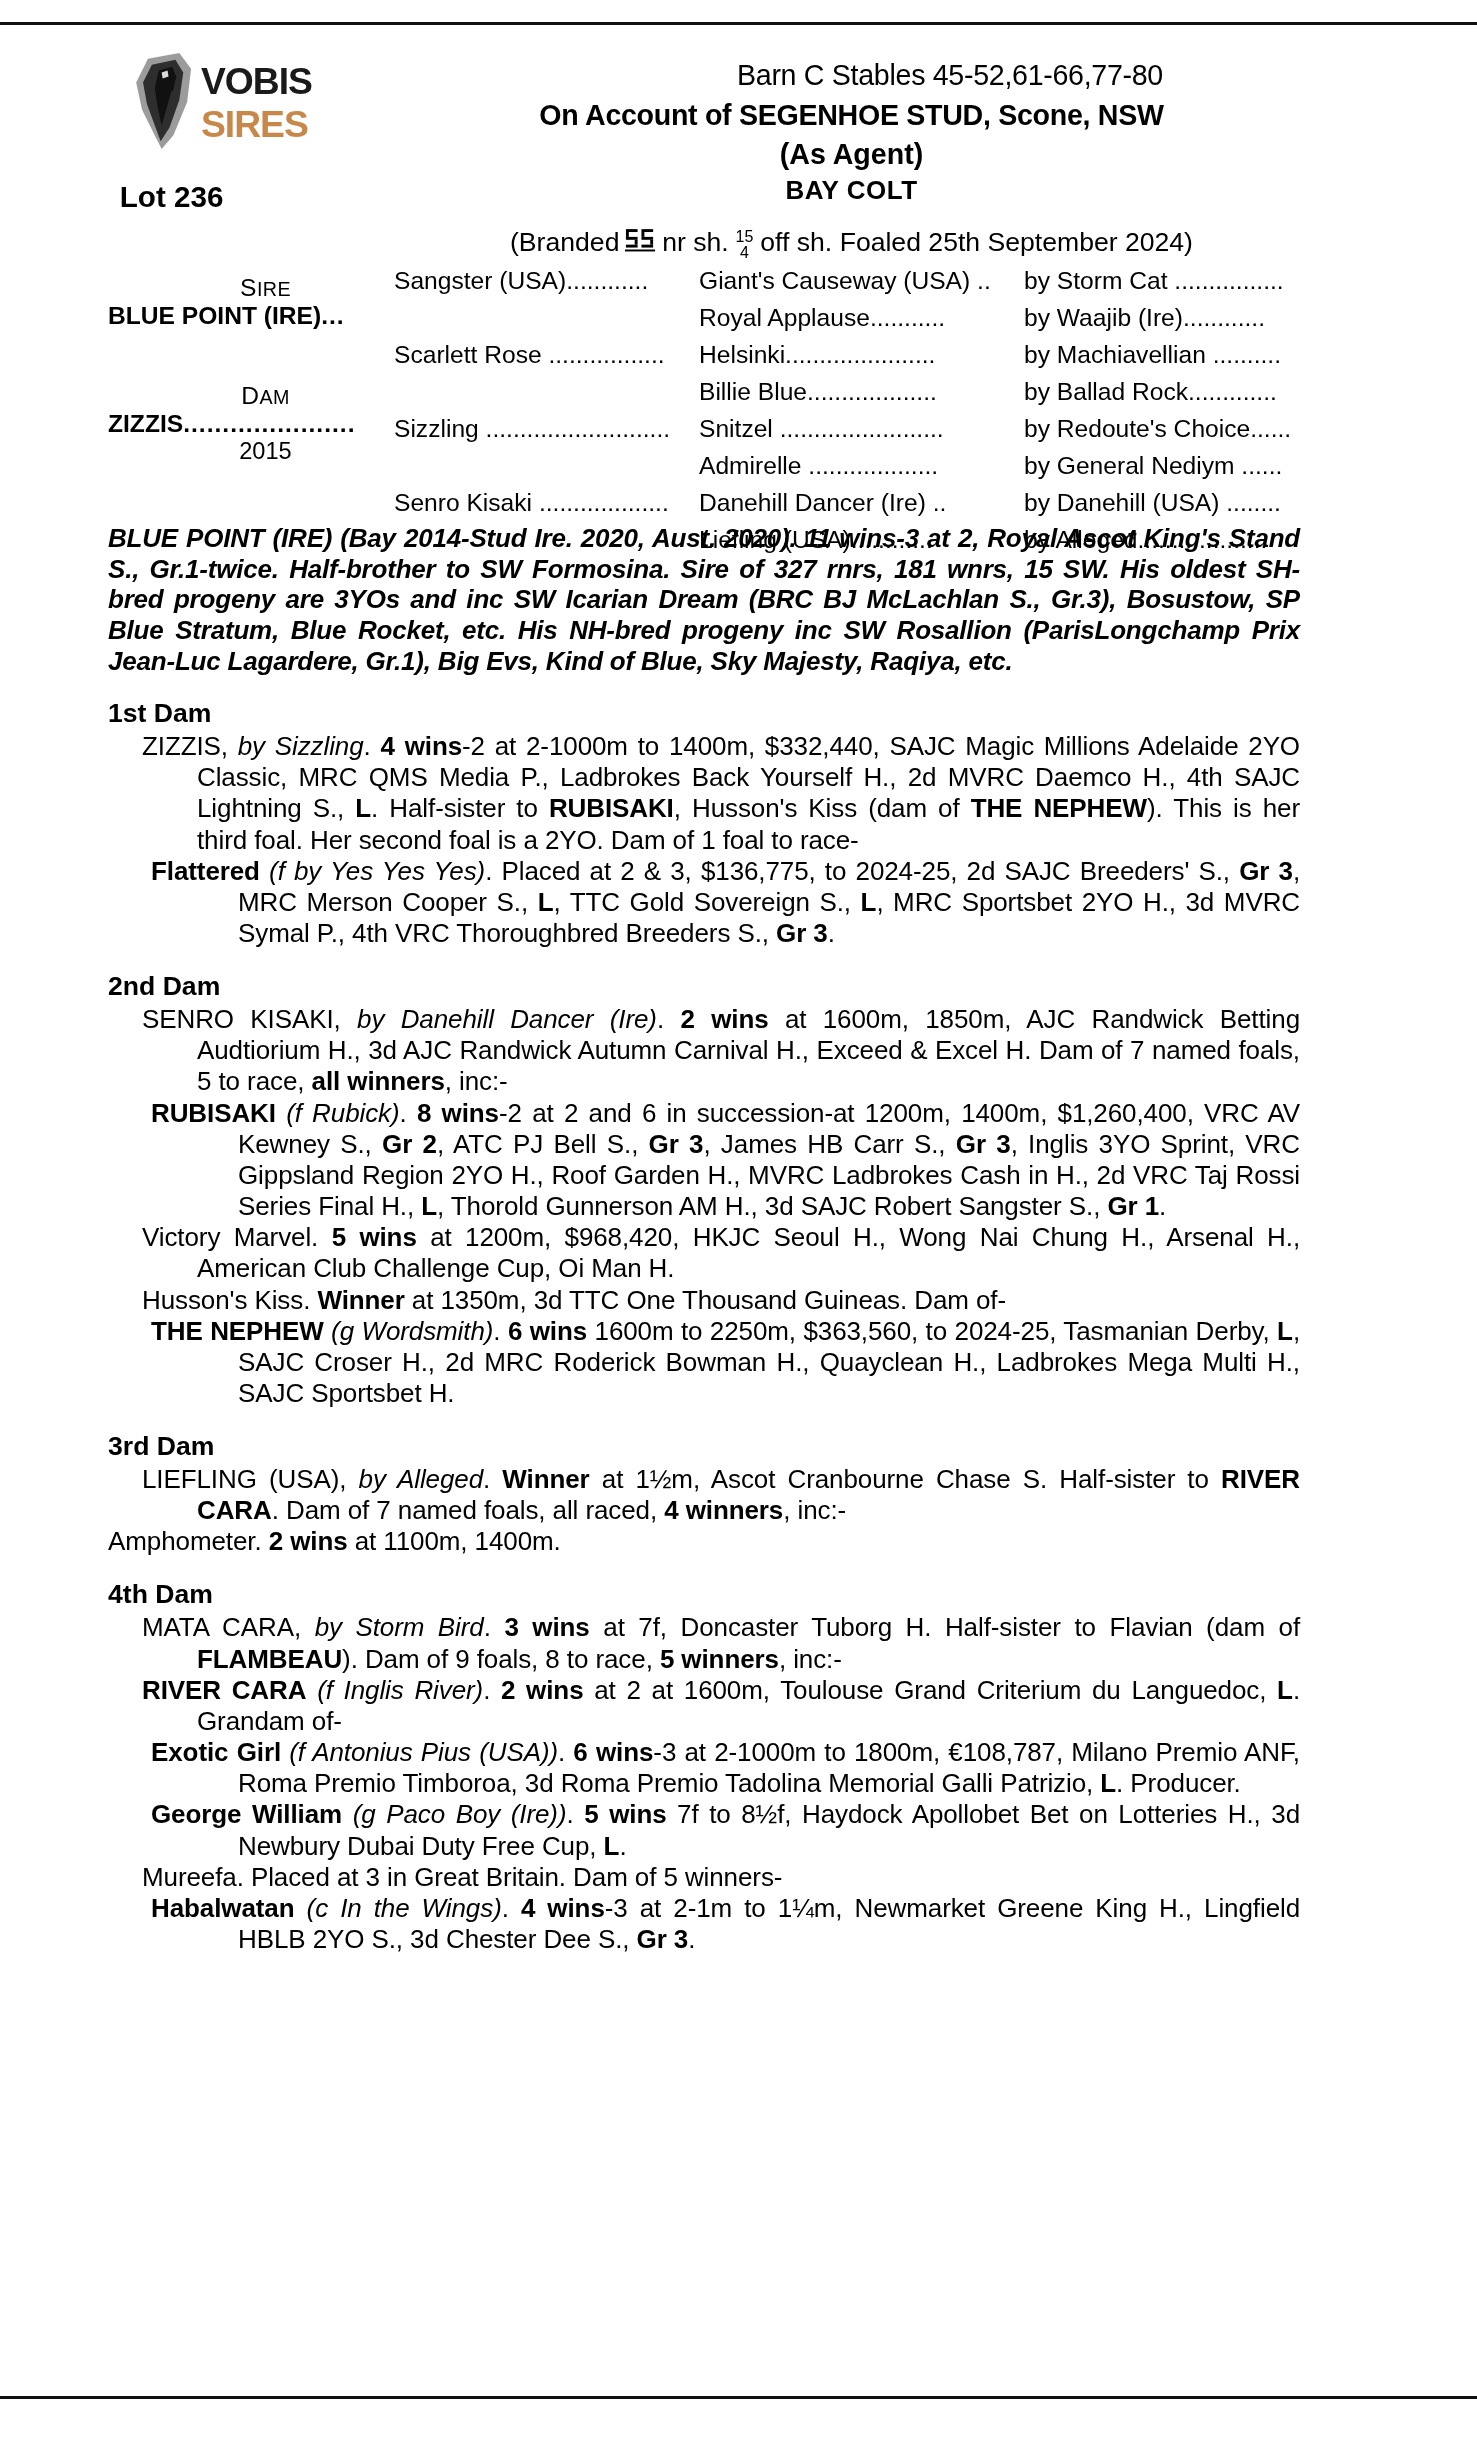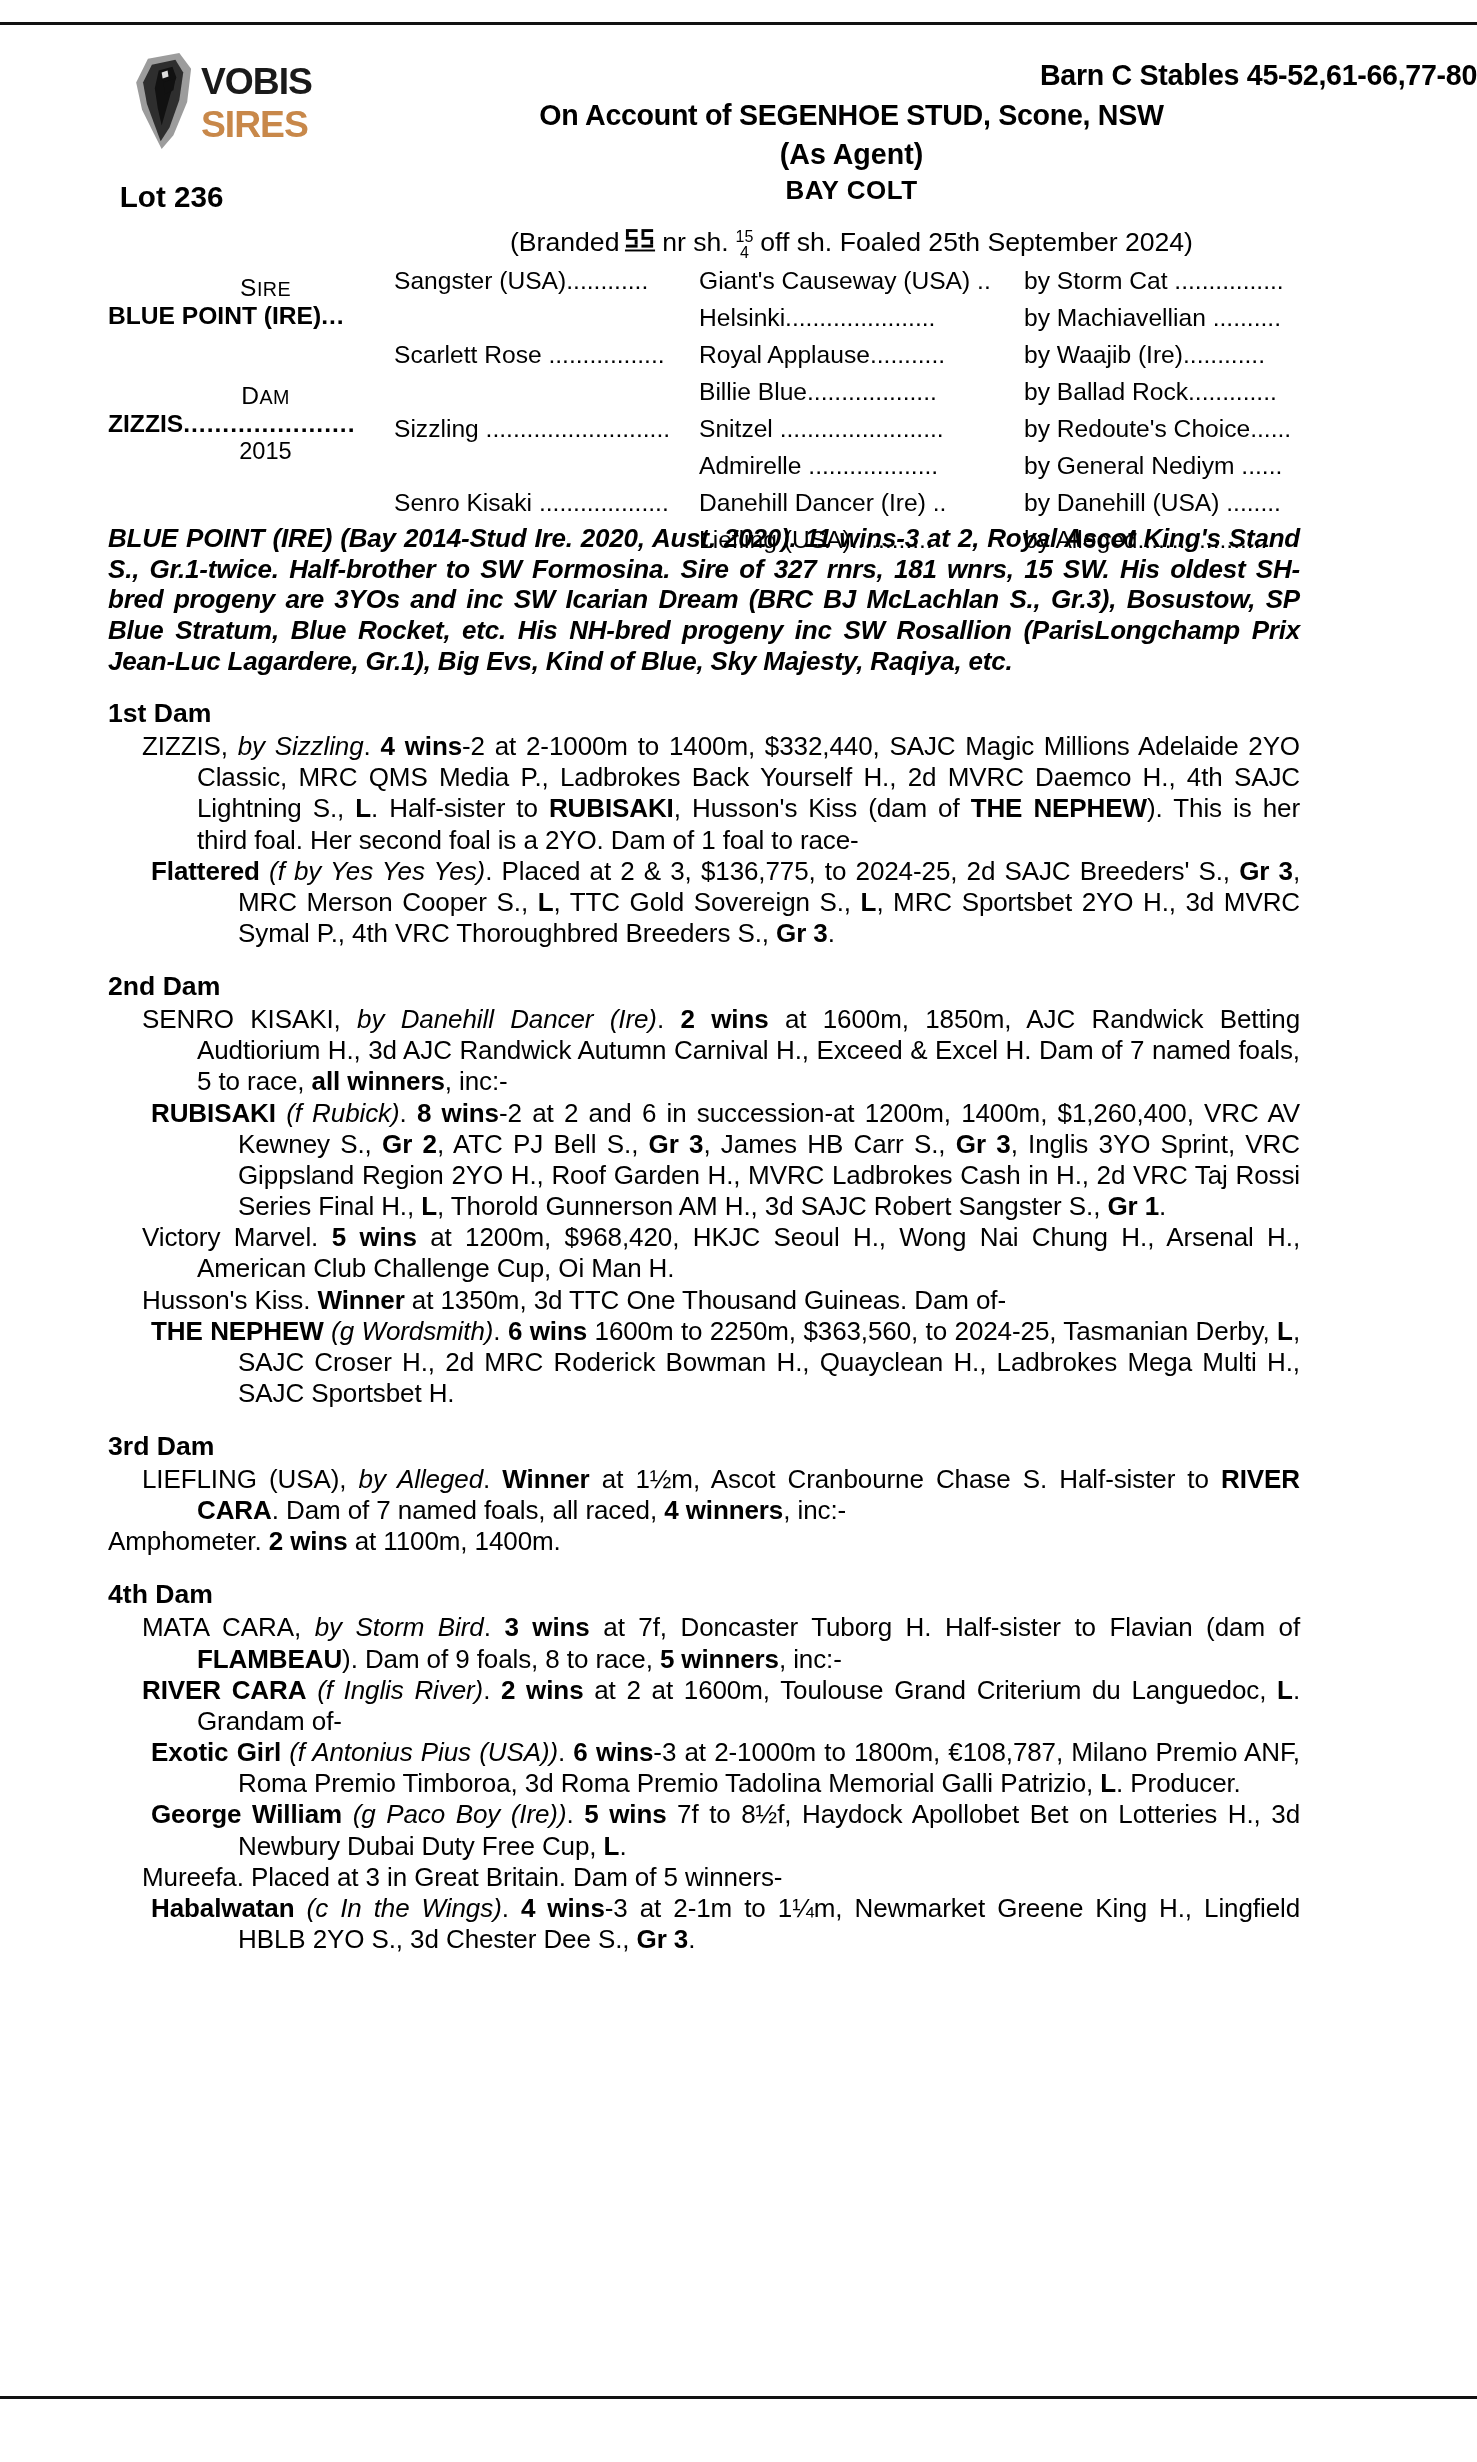--- a/index.html
+++ b/index.html
@@ -44,22 +44,22 @@
     width: 207px;
     height: 103px;
   }
   .logo svg { display: block; }
 
   .barn-line {
     position: absolute;
     left: 315px;
     top: 59px;
     width: 1054px;
-    text-align: right;
-    font-weight: bold;
+    text-align: center;
+    font-weight: normal;
     font-size: 28.6px;
     letter-spacing: -0.3px;
     white-space: nowrap;
   }
   .account-line {
     position: absolute;
     left: 118px;
     top: 99px;
     width: 1251px;
     text-align: center;
@@ -319,28 +319,28 @@
       <div>Senro Kisaki ...................</div>
       <div></div>
     </div>
 
     <div class="ped-right">
       <div class="prow">
         <span class="gp">Giant's Causeway (USA) ..</span>
         <span class="ggp">by Storm Cat ................</span>
       </div>
       <div class="prow">
+        <span class="gp">Royal Applause...........</span>
+        <span class="ggp">by Waajib (Ire)............</span>
+      </div>
+      <div class="prow">
         <span class="gp">Helsinki......................</span>
         <span class="ggp">by Machiavellian ..........</span>
       </div>
       <div class="prow">
-        <span class="gp">Royal Applause...........</span>
-        <span class="ggp">by Waajib (Ire)............</span>
-      </div>
-      <div class="prow">
         <span class="gp">Billie Blue...................</span>
         <span class="ggp">by Ballad Rock.............</span>
       </div>
       <div class="prow">
         <span class="gp">Snitzel ........................</span>
         <span class="ggp">by Redoute's Choice......</span>
       </div>
       <div class="prow">
         <span class="gp">Admirelle ...................</span>
         <span class="ggp">by General Nediym ......</span>

